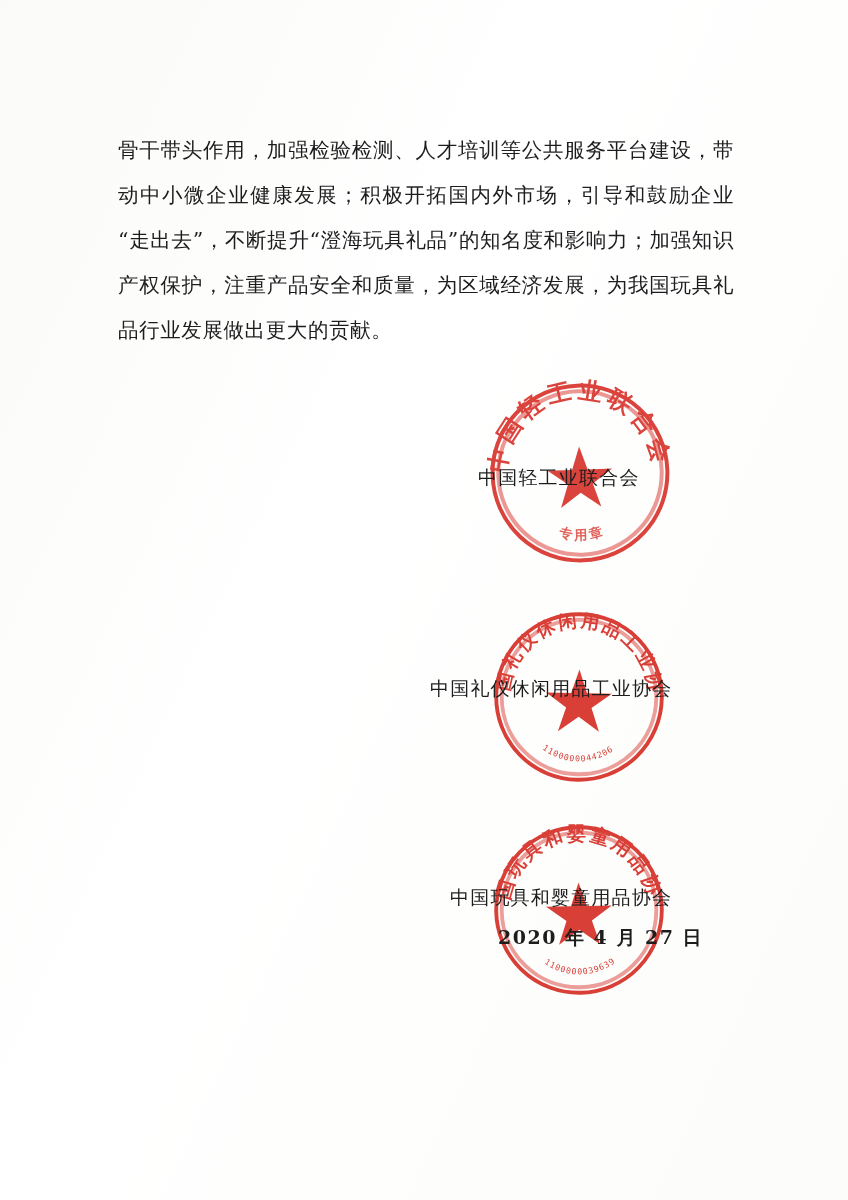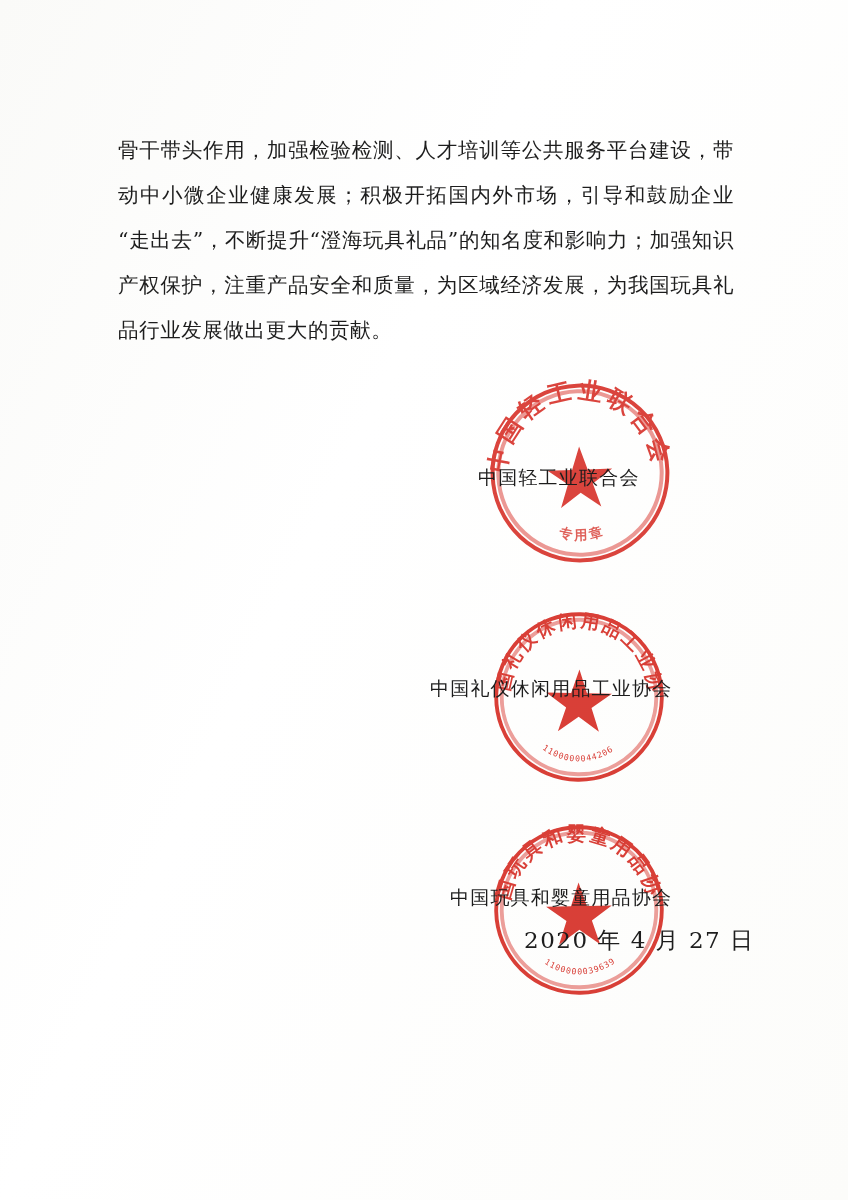--- a/index.html
+++ b/index.html
@@ -51,27 +51,28 @@
     color: #1d1d1d;
     letter-spacing: 1.2px;
     white-space: nowrap;
     font-family: "DejaVu Serif", "Liberation Serif", serif;
   }
   .sig-1 { left: 478px; top: 465px; }
   .sig-2 { left: 430px; top: 676px; }
   .sig-3 { left: 450px; top: 885px; }
   .sig-date {
     position: absolute;
-    left: 524px;
+    left: 498px;
     top: 925px;
-    font-size: 23px;
+    font-size: 19px;
     letter-spacing: 1.5px;
     color: #1d1d1d;
     white-space: nowrap;
     font-family: "DejaVu Serif", "Liberation Serif", serif;
+    font-weight: bold;
   }
 
   
   .stamp {
     position: absolute;
     border-radius: 50%;
     pointer-events: none;
     mix-blend-mode: multiply;
   }
   .stamp svg { display: block; }

